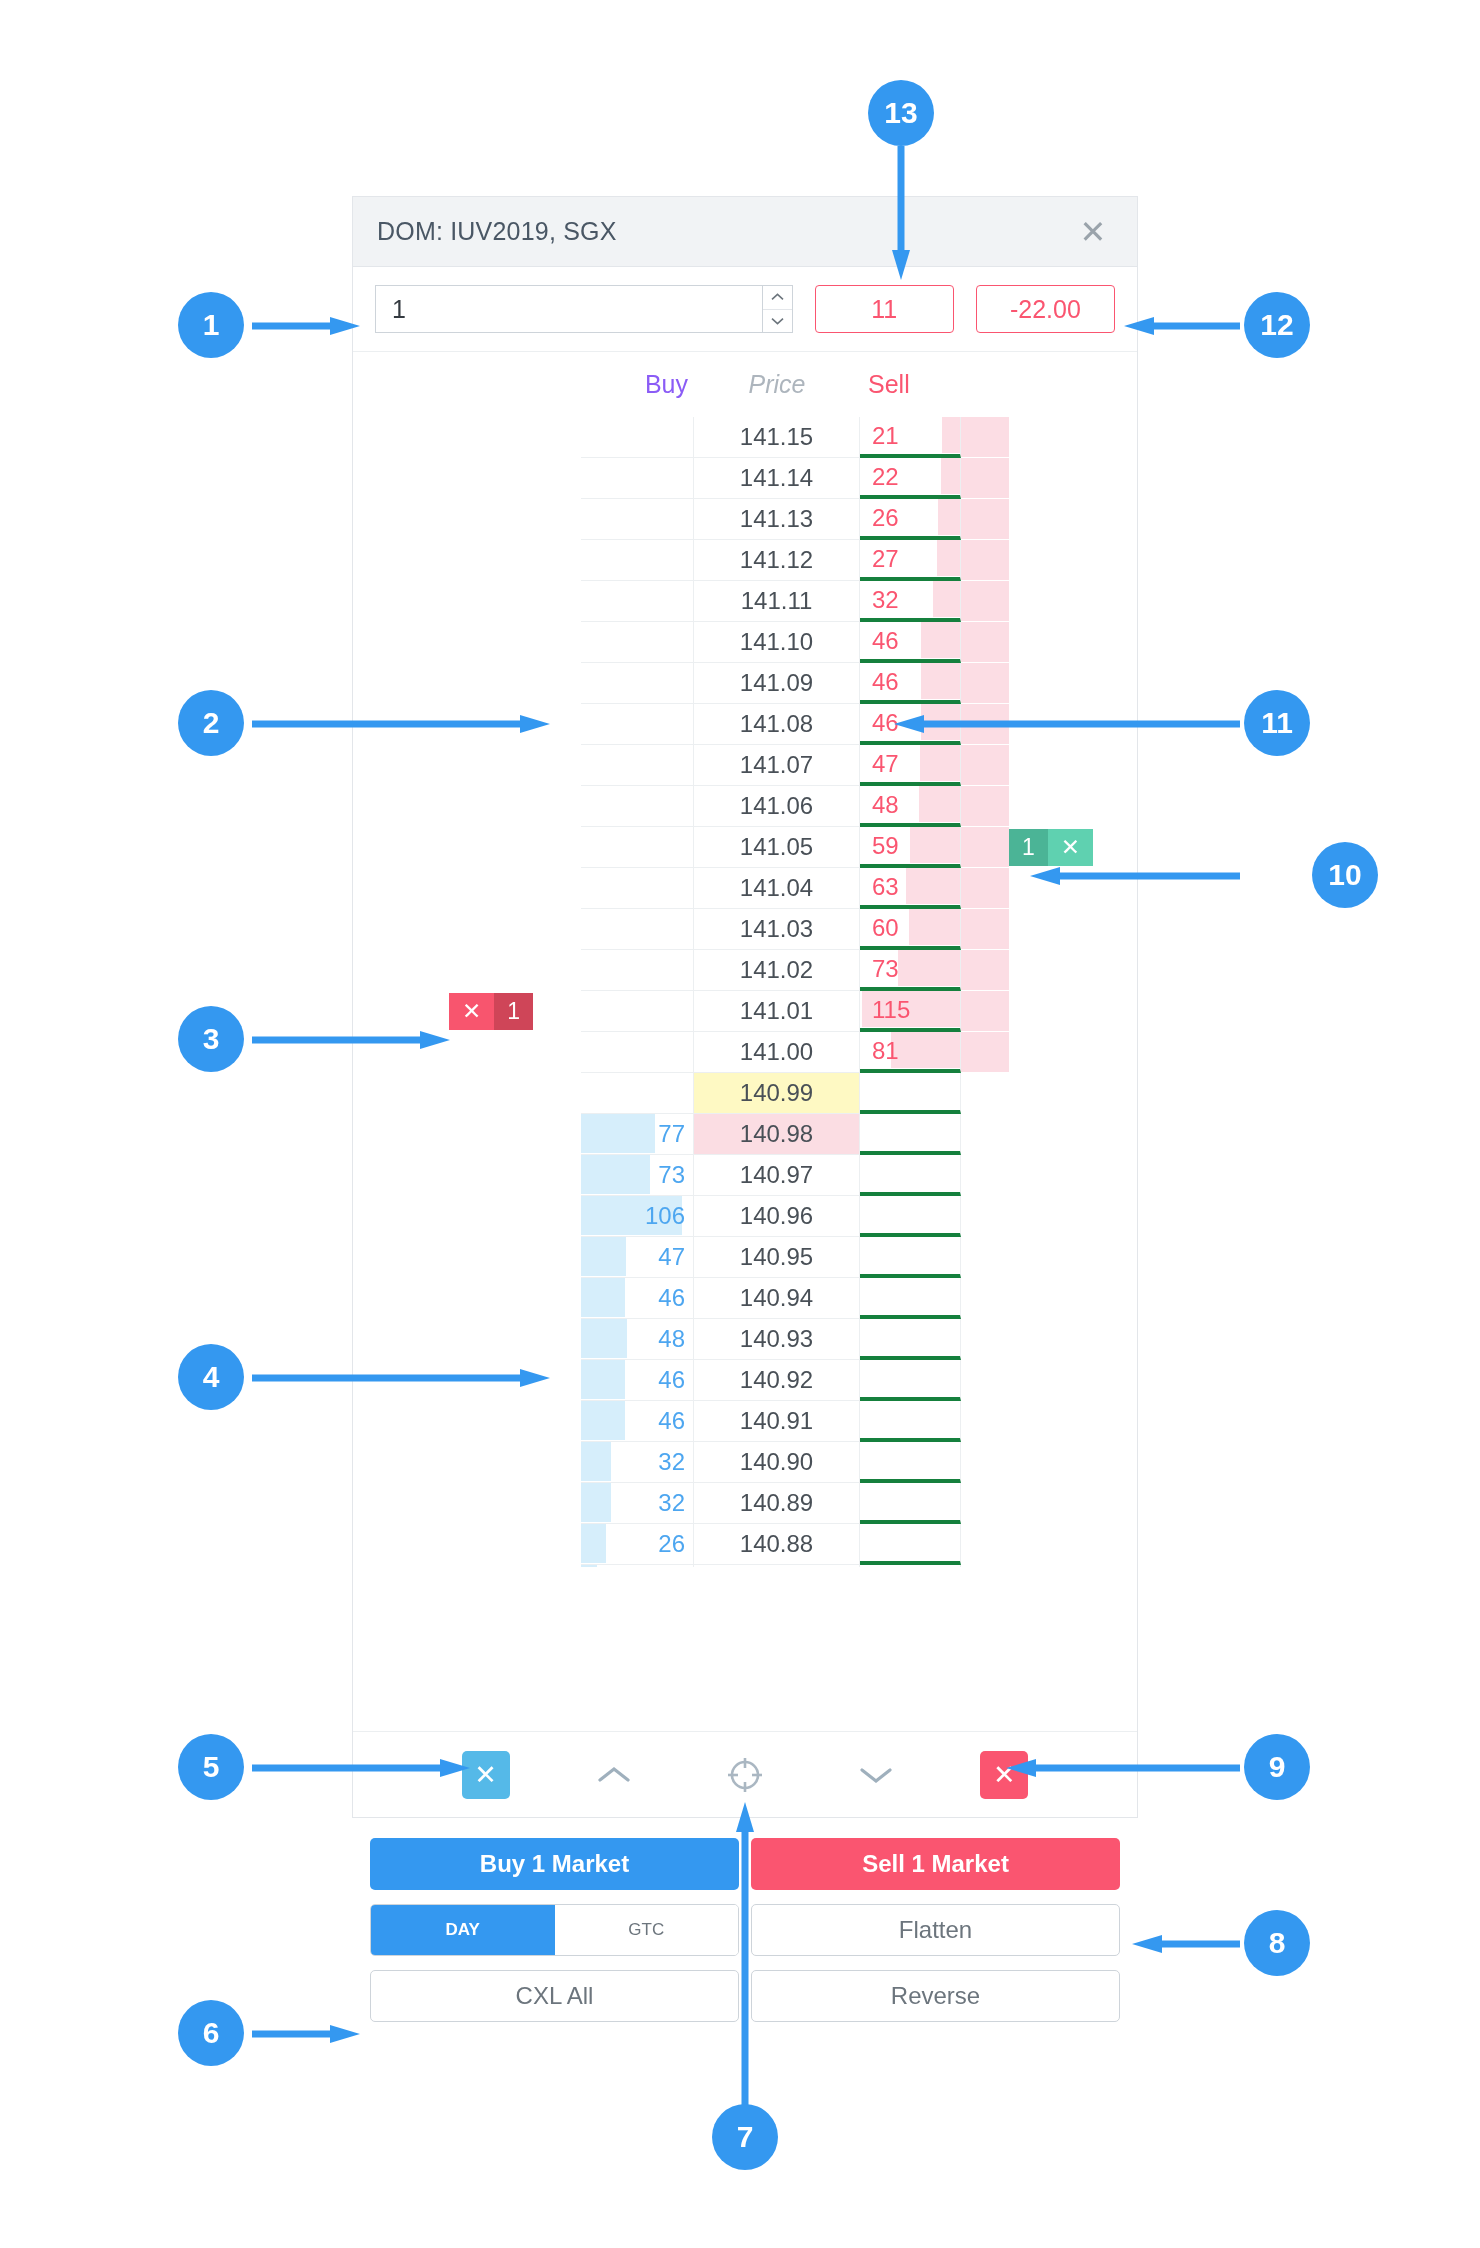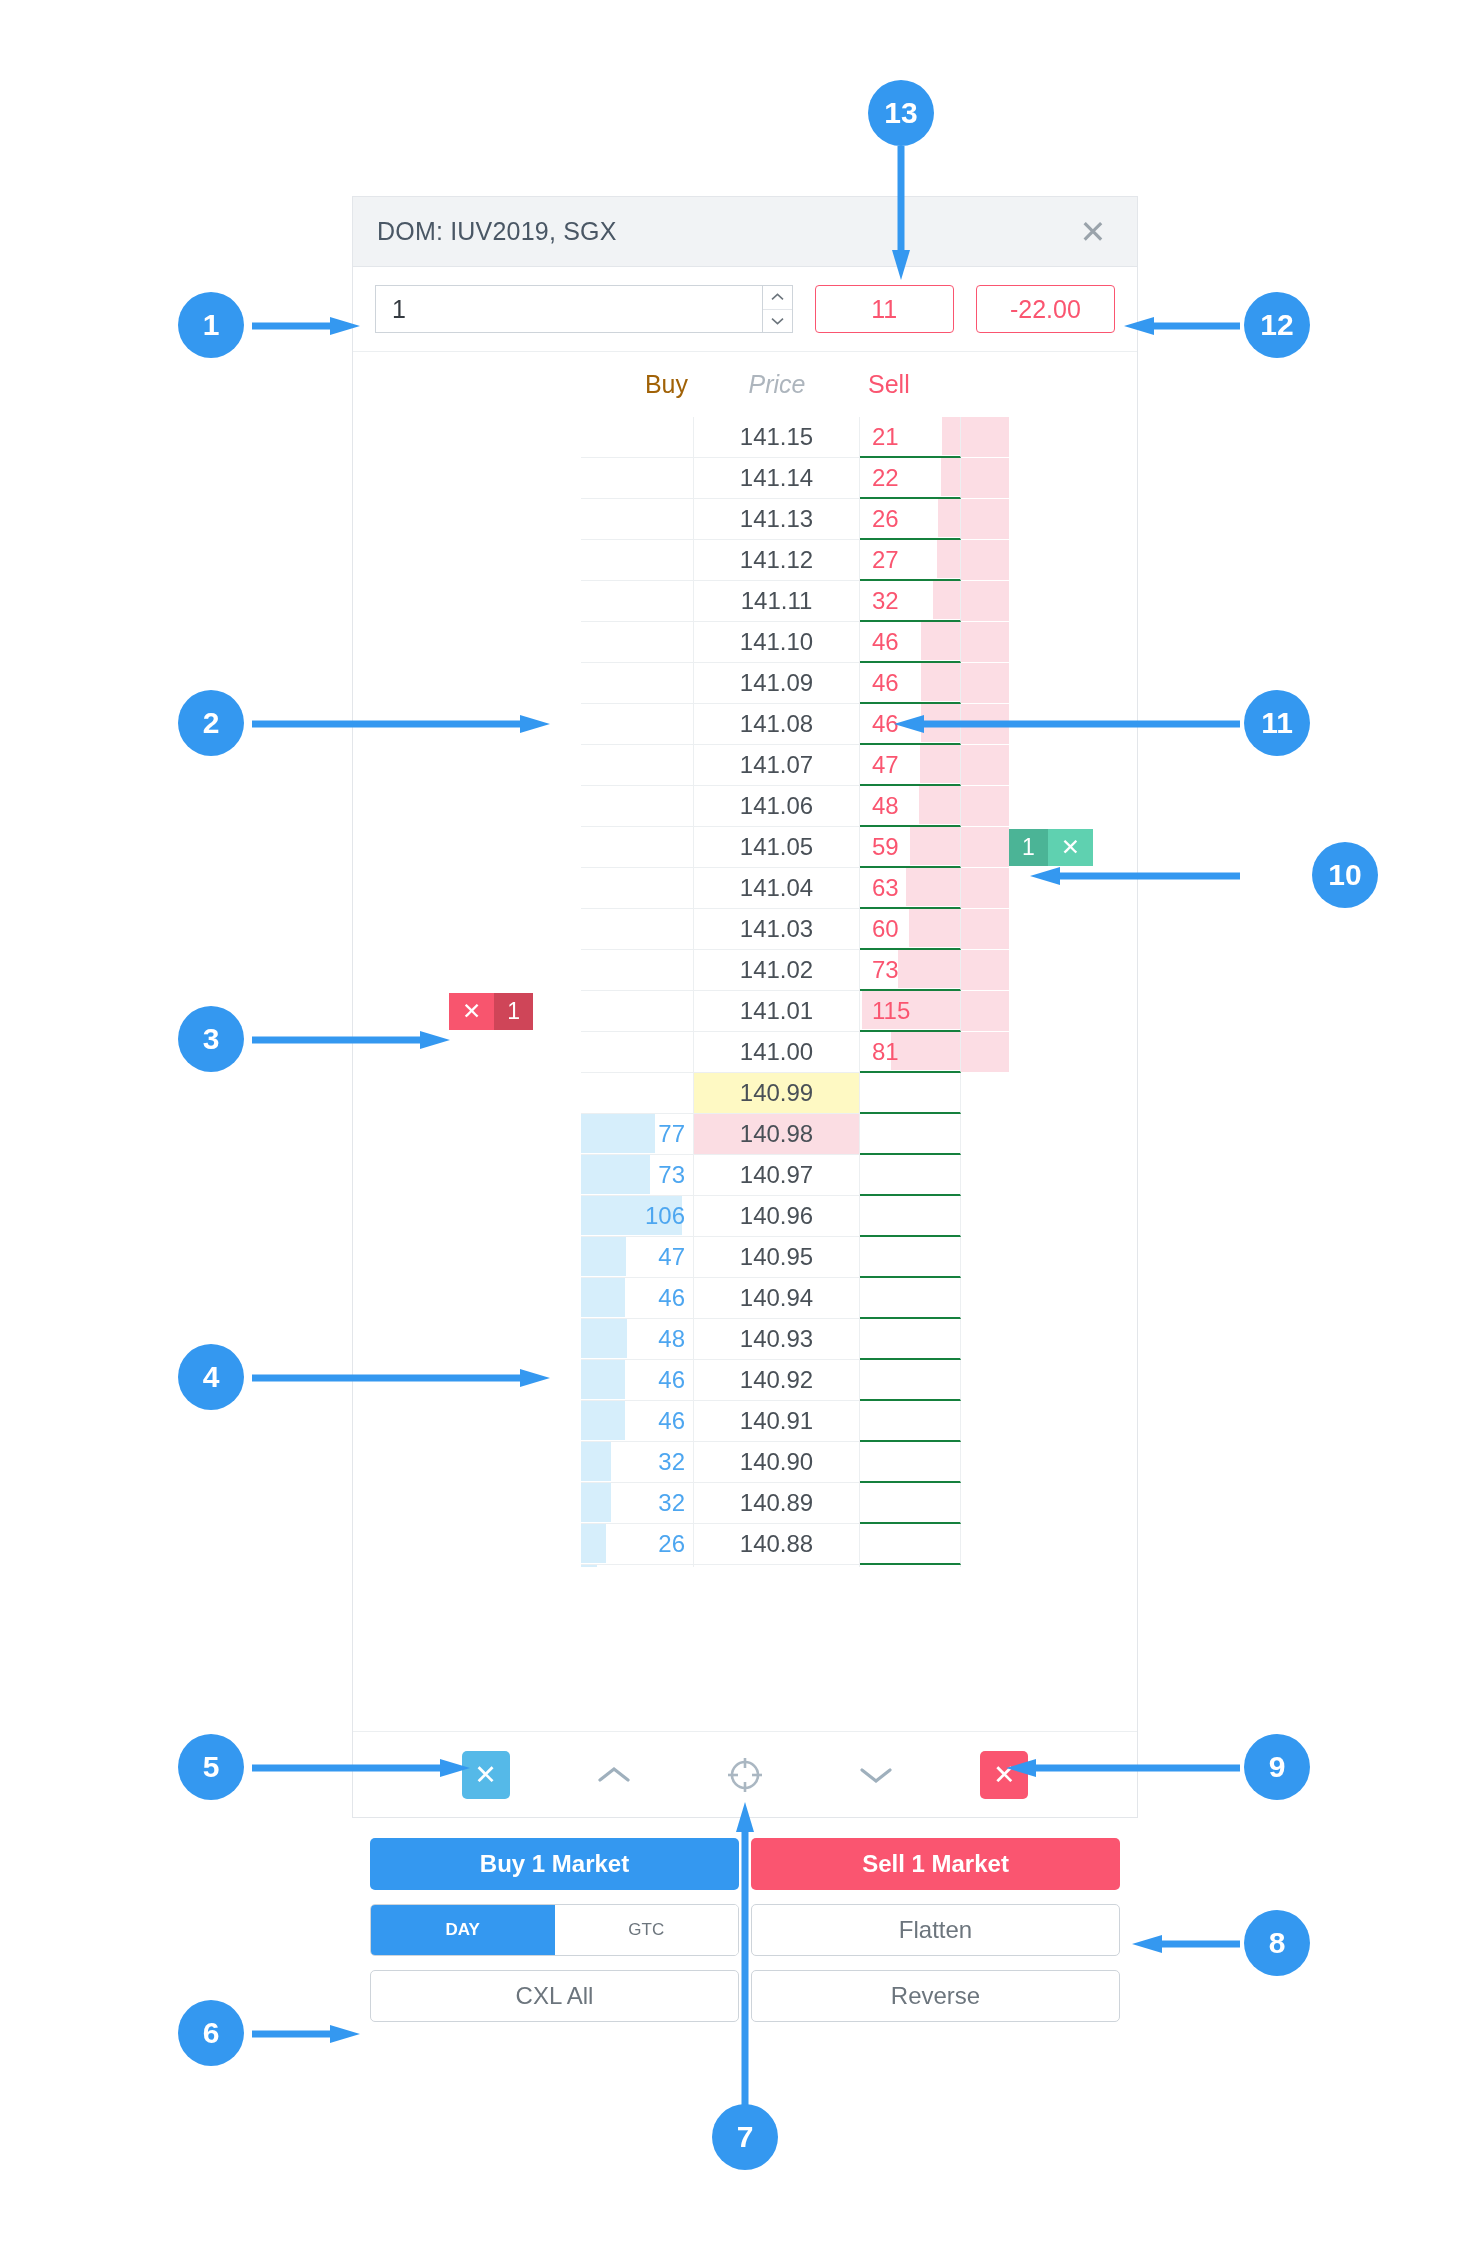--- a/index.html
+++ b/index.html
@@ -92,28 +92,28 @@
   .ladder-body { position: relative; height: 1150px; overflow: hidden; }
 
   .lrow { display: flex; height: 41px; align-items: stretch; position: relative; }
 
   .c-ord-buy  { width: 228px; position: relative; }
   .c-buy      { width: 113px; position: relative; border-right: 1px solid #eceff1;
                 border-bottom: 1px solid #eceff1; }
   .c-price    { width: 166px; position: relative; border-right: 1px solid #eceff1;
                 border-bottom: 1px solid #eceff1; }
   .c-sell     { width: 101px; position: relative; border-right: 1px solid #eceff1;
-                border-bottom: 2px solid #15803d; }
+                border-bottom: 4px solid #15803d; }
   .c-ord-sell { width: 176px; position: relative; }
 
   .ladder-head .c-buy, .ladder-head .c-price,
   .ladder-head .c-sell { border-bottom: none; border-right: none; }
 
   .hd { font-size: 25px; display: flex; align-items: center; }
-  .hd.buy   { color: #a16207; justify-content: flex-end; padding-right: 6px; }
+  .hd.buy   { color: #8b5cf6; justify-content: flex-end; padding-right: 6px; }
   .hd.price { color: #adb5bd; justify-content: center; font-style: italic; }
   .hd.sell  { color: #fa5570; justify-content: flex-start; padding-left: 8px; }
 
   .depth {
     position: absolute; top: 0; bottom: 1px;
   }
   .depth.bid  { left: 0;  background: #d6eefb; }
   .depth.ask  { right: 0; background: #fcdde4; }
 
   .qty {

